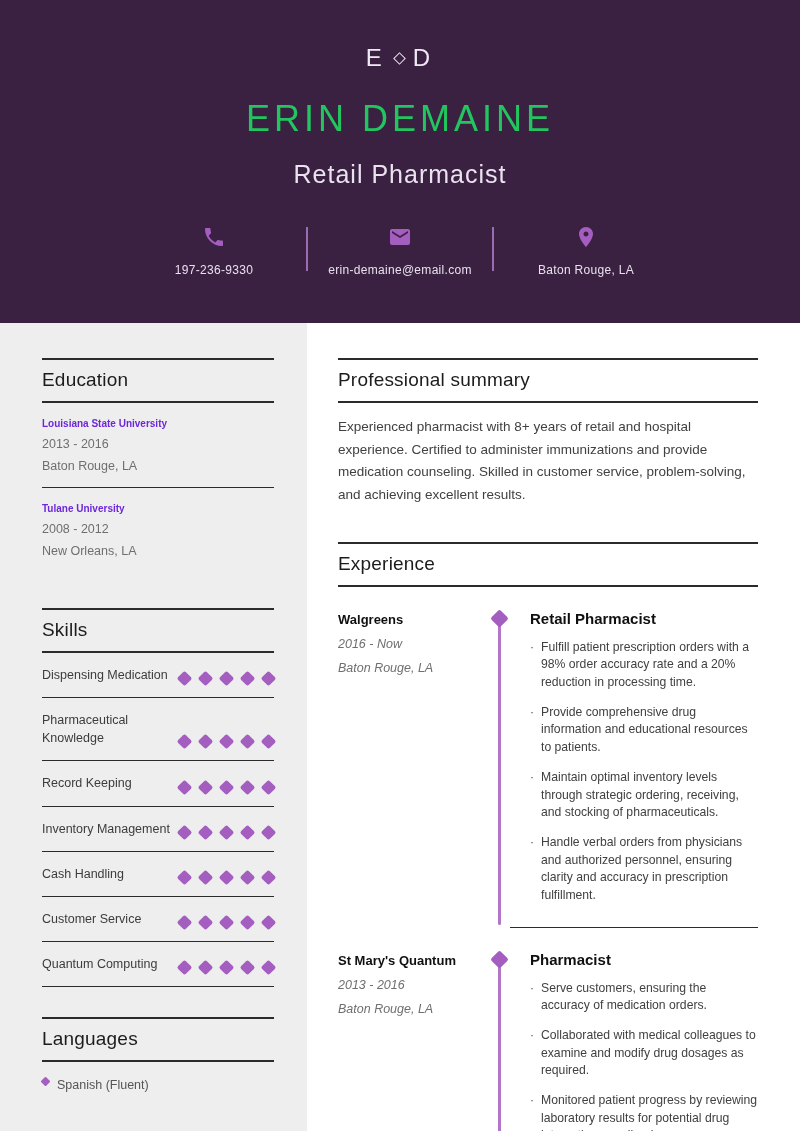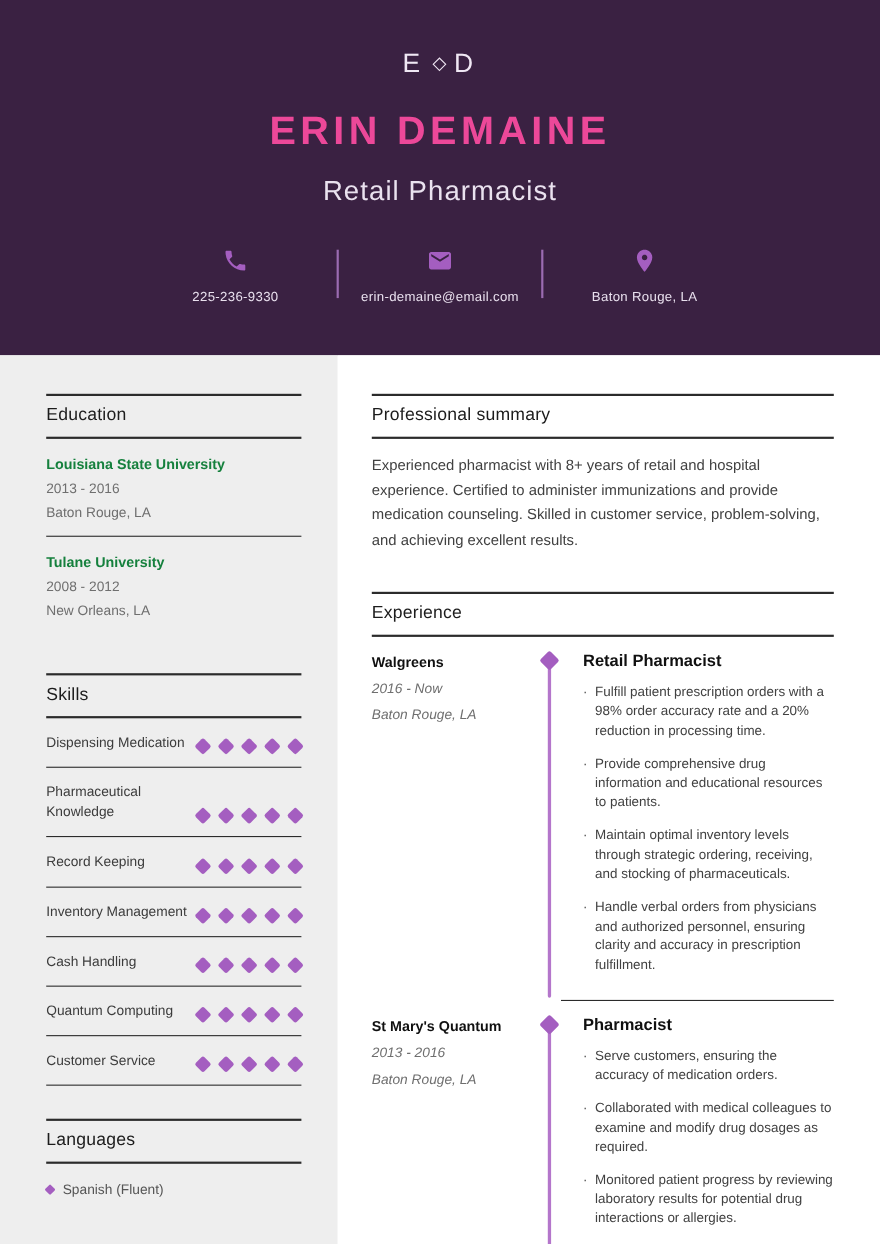--- a/index.html
+++ b/index.html
@@ -6,59 +6,59 @@
   html,body { background:#fff; }
   body { font-family:"Liberation Sans", sans-serif; }
   .page { position:relative; width:800px; height:1131px; background:#fff; overflow:hidden; }
 
   
   .hero { position:absolute; top:0; left:0; width:800px; height:323px;
           background:var(--header-bg,#3a2142); text-align:center; color:#f3edf6; }
   .monogram { margin-top:44px; display:flex; align-items:center; justify-content:center; gap:9px;
               font-size:24px; font-weight:300; letter-spacing:4px; color:#f0e8f4; }
   .mono-diamond { width:9px; height:9px; border:1.5px solid #ece3f0; transform:rotate(45deg); display:inline-block; }
-  .hero h1 { margin-top:26px; font-size:36px; font-weight:700; letter-spacing:4px; color:#ec4899; }
+  .hero h1 { margin-top:26px; font-size:36px; font-weight:400; letter-spacing:4px; color:#22c55e; }
   .hero .role { margin-top:20px; font-size:25px; font-weight:300; letter-spacing:1px; color:#eae2ef; }
 
   .contact-row { margin-top:36px; display:flex; justify-content:center; align-items:stretch; }
   .contact-cell { width:184px; display:flex; flex-direction:column; align-items:center; justify-content:flex-start; gap:14px; }
   .contact-cell svg { width:24px; height:24px; fill:var(--accent,#a45ec0); }
   .contact-cell .ct { font-size:12px; color:#e9e0ee; letter-spacing:.3px; }
   .vdiv { width:2px; background:var(--contact-divider,#9b6cb1); margin:2px 0 6px 0; }
 
   
   .sidebar { position:absolute; top:323px; left:0; width:307px; height:808px;
              background:var(--sidebar-bg,#eeeeee); padding:35px 33px 0 42px; }
   .sec-head { border-top:2px solid var(--line-dark,#2b2b2b); border-bottom:2px solid var(--line-dark,#2b2b2b); padding:9px 0 10px 0; }
-  .sec-head h2 { font-size:16px; font-weight:500; color:#1c1c1c; letter-spacing:.2px; }
+  .sec-head h2 { font-size:19px; font-weight:500; color:#1c1c1c; letter-spacing:.2px; }
 
   .edu-item { padding:15px 0 14px 0; }
-  .edu-item .school { font-size:13px; font-weight:700; color:#15803d; }
+  .edu-item .school { font-size:10px; font-weight:700; color:#6d28d9; }
   .edu-item .dates, .edu-item .loc { font-size:12.5px; color:var(--text-muted,#6f6f6f); margin-top:8px; }
   hr.thin { border:none; border-top:1.5px solid var(--line-dark,#2b2b2b); }
 
   .skills-sec { margin-top:36px; }
   .skill-row { display:flex; align-items:flex-end; justify-content:space-between;
                padding:13px 0; border-bottom:1.5px solid var(--line-dark,#2b2b2b); }
   .skill-row .sk-label { font-size:12.5px; color:#3c3c3c; line-height:1.45; max-width:138px; padding-right:6px; }
   .sk-diamonds { display:flex; gap:10px; flex-shrink:0; }
   .sk-diamonds .diamond { width:11px; height:11px; background:var(--accent,#a45ec0); transform:rotate(45deg); border-radius:2px; }
 
   .lang-sec { margin-top:30px; }
-  .lang-item { margin-top:16px; display:flex; align-items:center; gap:8px; }
+  .lang-item { margin-top:16px; display:flex; gap:8px; }
   .lang-item .mini-diamond { width:7px; height:7px; background:var(--accent,#a45ec0); transform:rotate(45deg); border-radius:1px; flex-shrink:0; }
   .lang-item .lg { font-size:12.5px; color:#555; }
 
   
   .content { position:absolute; top:323px; left:307px; width:493px; height:944px;
              background:#fff; padding:35px 42px 0 31px; }
   .summary p { margin-top:13px; font-size:13.5px; line-height:1.68; color:var(--text-body,#414141); }
 
   .exp-sec { margin-top:35px; }
-  .job { display:grid; grid-template-columns:150px 22px 248px; margin-top:13px; }
+  .job { display:grid; grid-template-columns:150px 22px 248px; margin-top:23px; }
   .job-meta .company { font-size:13px; font-weight:700; color:#101010; padding-top:2px; }
   .job-meta .dates, .job-meta .loc { font-size:12.5px; color:var(--text-muted,#6f6f6f); margin-top:10px;font-style:italic; }
   .timeline { display:flex; flex-direction:column; align-items:center; }
   .tl-diamond { width:13px; height:13px; background:var(--accent,#a45ec0); transform:rotate(45deg); border-radius:2px; margin-top:2px; flex-shrink:0; }
   .tl-line { width:3px; flex:1 1 auto; background:var(--timeline-line,#b476cb); border-radius:2px; margin-top:-3px; }
   .job-body { padding-left:20px; padding-bottom:8px; }
   .job-body h3 { font-size:15px; font-weight:700; color:#101010; }
   .bullets { margin-top:12px; }
   .bullet { display:flex; gap:7px; margin-bottom:12px; }
   .bullet .dot { color:#4a4a4a; font-size:12px; line-height:1.45; }
@@ -77,21 +77,21 @@
       <span>D</span>
     </div>
     <h1>ERIN DEMAINE</h1>
     <div class="role">Retail Pharmacist</div>
 
     <div class="contact-row">
       <div class="contact-cell">
         <svg viewBox="0 0 24 24">
             <path d="M6.62 10.79c1.44 2.83 3.76 5.14 6.59 6.59l2.2-2.2c.27-.27.67-.36 1.02-.24 1.12.37 2.33.57 3.57.57.55 0 1 .45 1 1V20c0 .55-.45 1-1 1-9.39 0-17-7.61-17-17 0-.55.45-1 1-1h3.5c.55 0 1 .45 1 1 0 1.25.2 2.45.57 3.57.11.35.03.74-.25 1.02l-2.2 2.2z"></path>
           </svg>
-        <span class="ct">225-236-9330</span>
+        <span class="ct">197-236-9330</span>
       </div>
       <div class="vdiv"></div>
       <div class="contact-cell">
         <svg viewBox="0 0 24 24">
             <path d="M20 4H4c-1.1 0-1.99.9-1.99 2L2 18c0 1.1.9 2 2 2h16c1.1 0 2-.9 2-2V6c0-1.1-.9-2-2-2zm0 4l-8 5-8-5V6l8 5 8-5v2z"></path>
           </svg>
         <span class="ct">erin-demaine@email.com</span>
       </div>
       <div class="vdiv"></div>
       <div class="contact-cell">
@@ -170,31 +170,31 @@
         <span class="sk-label">Cash Handling</span>
         <span class="sk-diamonds">
             <span class="diamond"></span>
             <span class="diamond"></span>
             <span class="diamond"></span>
             <span class="diamond"></span>
             <span class="diamond"></span>
           </span>
       </div>
       <div class="skill-row">
+        <span class="sk-label">Customer Service</span>
+        <span class="sk-diamonds">
+            <span class="diamond"></span>
+            <span class="diamond"></span>
+            <span class="diamond"></span>
+            <span class="diamond"></span>
+            <span class="diamond"></span>
+          </span>
+      </div>
+      <div class="skill-row">
         <span class="sk-label">Quantum Computing</span>
-        <span class="sk-diamonds">
-            <span class="diamond"></span>
-            <span class="diamond"></span>
-            <span class="diamond"></span>
-            <span class="diamond"></span>
-            <span class="diamond"></span>
-          </span>
-      </div>
-      <div class="skill-row">
-        <span class="sk-label">Customer Service</span>
         <span class="sk-diamonds">
             <span class="diamond"></span>
             <span class="diamond"></span>
             <span class="diamond"></span>
             <span class="diamond"></span>
             <span class="diamond"></span>
           </span>
       </div>
     </section>
 

